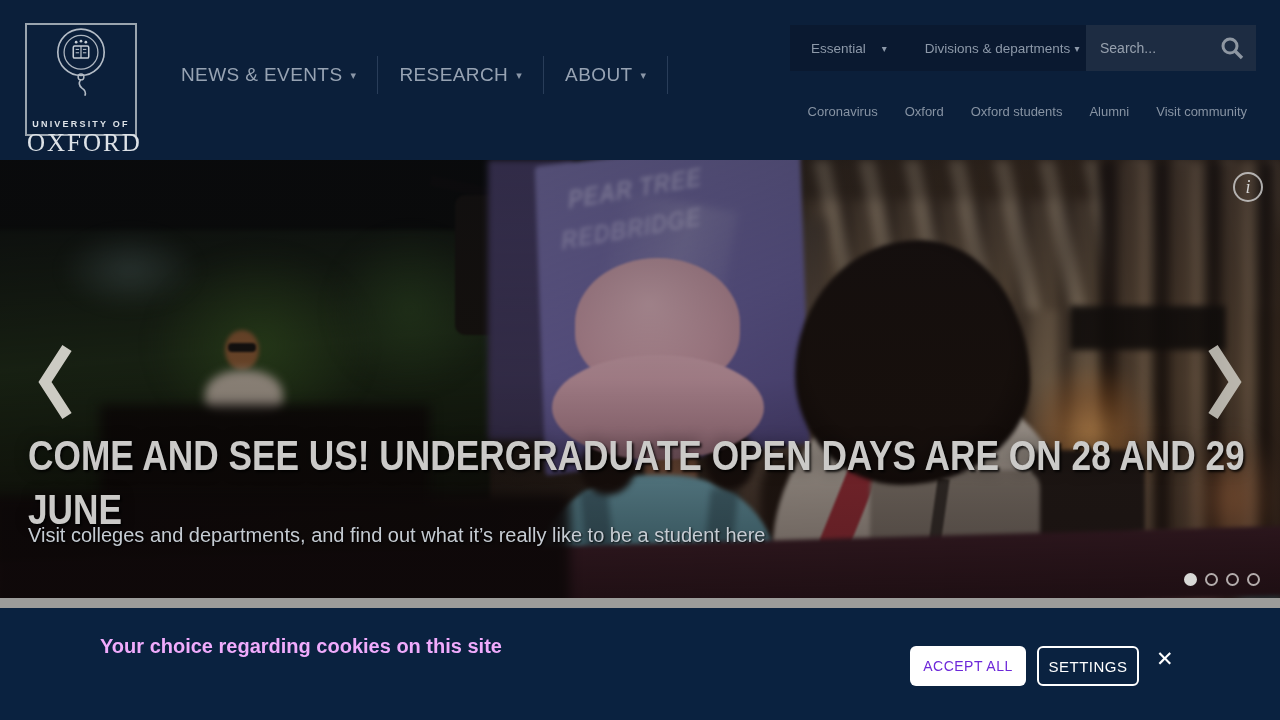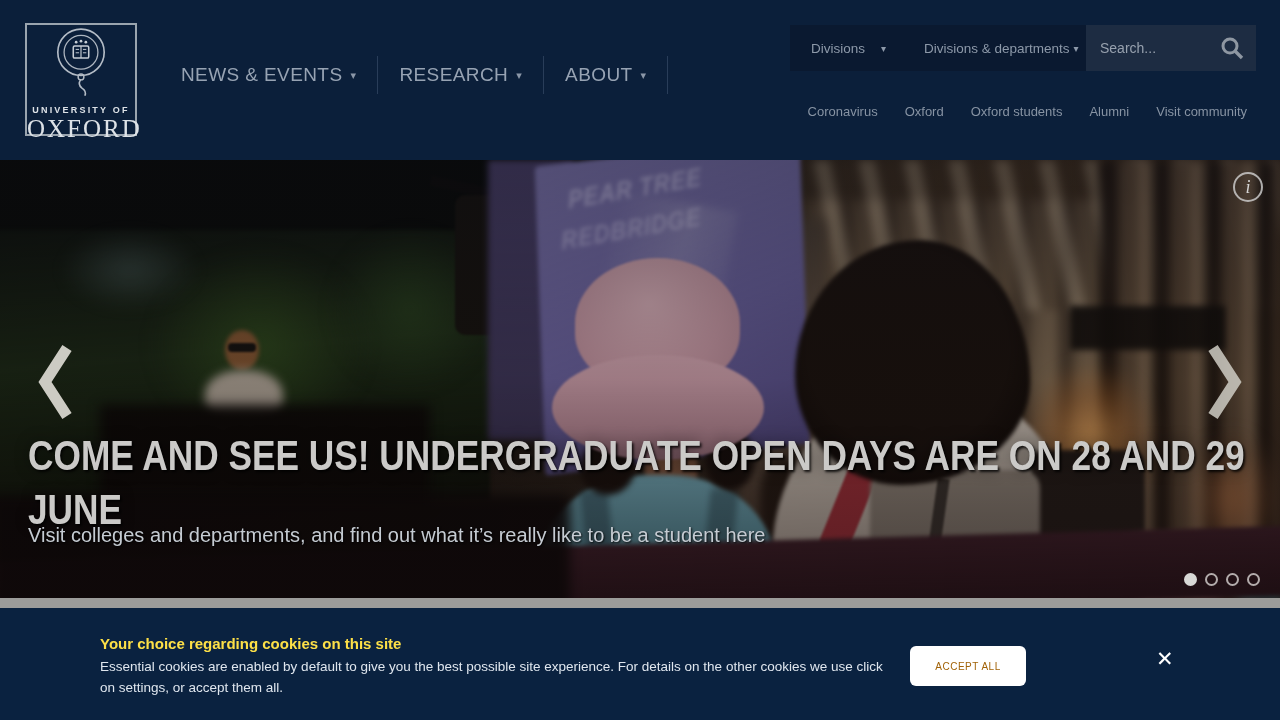--- a/index.html
+++ b/index.html
@@ -2,21 +2,21 @@
 <html><head>
 <meta charset="utf-8">
 <style>
   html,body{margin:0;padding:0;background:#000;}
   .canvas{position:relative;width:1280px;height:720px;overflow:hidden;
           font-family:"Liberation Sans",sans-serif;background:#0b1f3a;}
   
   .header{position:absolute;left:0;top:0;width:1280px;height:160px;background:#0b1f3a;}
   .logo-box{position:absolute;left:25px;top:23px;width:112px;height:113px;
             border:2px solid #9aa4ae;box-sizing:border-box;text-align:center;}
-  .logo-uni{margin-top:4px;font-size:9px;letter-spacing:2.2px;color:#dde2e7;font-weight:bold;}
+  .logo-uni{margin-top:18px;font-size:9px;letter-spacing:2.2px;color:#dde2e7;font-weight:bold;}
   .logo-ox{font-family:"Liberation Serif",serif;font-size:25px;letter-spacing:2px;color:#dde2e7;margin-top:0px;}
   .main-nav{position:absolute;left:160px;top:56px;height:38px;display:flex;align-items:center;}
   .main-nav .item{padding:0 21px;height:38px;line-height:38px;font-size:19px;color:#97a3b3;
                   letter-spacing:.4px;border-right:1px solid rgba(150,170,200,.22);cursor:pointer;white-space:nowrap;}
   .main-nav .caret{font-size:11px;margin-left:8px;color:#8b97a8;vertical-align:2px;}
   .quick-links{position:absolute;left:790px;top:25px;width:296px;height:46px;background:#0a1930;
                display:flex;align-items:center;}
   .quick-links .ql{font-size:13.5px;color:#8d99a9;cursor:pointer;white-space:nowrap;}
   .quick-links .caret{font-size:10px;color:#8d99a9;}
   .search-box{position:absolute;left:1086px;top:25px;width:170px;height:46px;background:#1d2c42;
@@ -44,24 +44,24 @@
      border-radius:50%;box-sizing:border-box;text-align:center;line-height:26px;color:#d5d5d5;
      font-family:"Liberation Serif",serif;font-style:italic;font-size:18px;cursor:pointer;}
   .dots{position:absolute;right:20px;bottom:12px;z-index:5;display:flex;gap:8px;}
   .dot{width:13px;height:13px;border-radius:50%;border:2px solid rgba(195,190,188,.9);box-sizing:border-box;cursor:pointer;}
   .dot.active{background:#d8d8d6;border-color:#d8d8d6;}
   .sign-t{position:absolute;font-weight:bold;letter-spacing:1px;color:#cdc7ef;opacity:.8;
           transform:rotate(-3deg) scaleX(.85);transform-origin:left center;font-size:26px;white-space:nowrap;}
   
   .grey-bar{position:absolute;left:0;top:598px;width:1280px;height:10px;background:#9c9c9a;}
   .cookie{position:absolute;left:0;top:608px;width:1280px;height:112px;background:#0a2240;}
-  .cookie-title{position:absolute;left:100px;top:27px;font-size:15px;font-weight:bold;color:#fde047;}
+  .cookie-title{position:absolute;left:100px;top:27px;font-size:20px;font-weight:bold;color:#f0abfc;}
   .cookie-body{position:absolute;left:100px;top:48px;width:800px;font-size:13.5px;line-height:21px;color:#dfe6ee;}
-  .btn-accept{position:absolute;left:910px;top:38px;width:116px;height:40px;background:#ffffff;color:#a16207;
-     border:none;border-radius:6px;font-size:10px;letter-spacing:.5px;font-family:"Liberation Sans",sans-serif;cursor:pointer;}
+  .btn-accept{position:absolute;left:910px;top:38px;width:116px;height:40px;background:#ffffff;color:#6d28d9;
+     border:none;border-radius:6px;font-size:14px;letter-spacing:.5px;font-family:"Liberation Sans",sans-serif;cursor:pointer;}
   .btn-settings{position:absolute;left:1037px;top:38px;width:102px;height:40px;background:transparent;color:#ffffff;
      border:2px solid #ffffff;border-radius:6px;box-sizing:border-box;font-size:15px;letter-spacing:.5px;
      font-family:"Liberation Sans",sans-serif;cursor:pointer;}
   .cookie-close{position:absolute;left:1150px;top:38px;background:none;border:none;color:#ffffff;
      font-size:21px;cursor:pointer;font-family:"Liberation Sans",sans-serif;}
 </style>
 </head>
 <body>
 
 <div class="canvas">
@@ -88,21 +88,21 @@
       <div class="logo-ox">OXFORD</div>
     </div>
 
     <nav class="main-nav">
       <div class="item"><span>NEWS &amp; EVENTS</span><span class="caret">▾</span></div>
       <div class="item"><span>RESEARCH</span><span class="caret">▾</span></div>
       <div class="item"><span>ABOUT</span><span class="caret">▾</span></div>
     </nav>
 
     <div class="quick-links">
-      <span class="ql" style="margin-left:21px;">Divisions</span>
+      <span class="ql" style="margin-left:21px;">Essential</span>
       <span class="caret" style="margin-left:16px;font-size:10px;color:#8d99a9;">▾</span>
       <span class="ql" style="margin-left:38px;">Divisions &amp; departments</span>
       <span class="caret" style="margin-left:4px;font-size:10px;color:#8d99a9;">▾</span>
     </div>
 
     <div class="search-box">
       <input class="search-input" type="text" placeholder="Search..." style="">
       <svg width="26" height="26" viewBox="0 0 26 26" style="margin-right:11px;cursor:pointer;">
         <circle cx="11" cy="11" r="7" fill="none" stroke="#8e97a2" stroke-width="3"></circle>
         <line x1="16" y1="16" x2="23" y2="23" stroke="#8e97a2" stroke-width="3.4"></line>
@@ -193,18 +193,18 @@
       <span class="dot"></span>
       <span class="dot"></span>
       <span class="dot"></span>
     </div>
   </section>
 
   <div class="grey-bar"></div>
 
   <section class="cookie">
     <div class="cookie-title">Your choice regarding cookies on this site</div>
-    <div class="cookie-body">Essential cookies are enabled by default to give you the best possible site experience. For details on the other cookies we use click on settings, or accept them all.</div>
     <button class="btn-accept">ACCEPT ALL</button>
+    <button class="btn-settings">SETTINGS</button>
     <button class="cookie-close">✕</button>
   </section>
 
 </div>
 
 </body></html>

